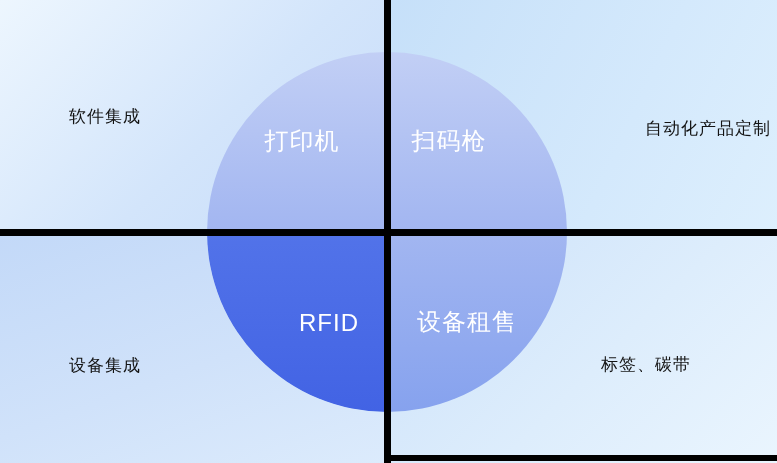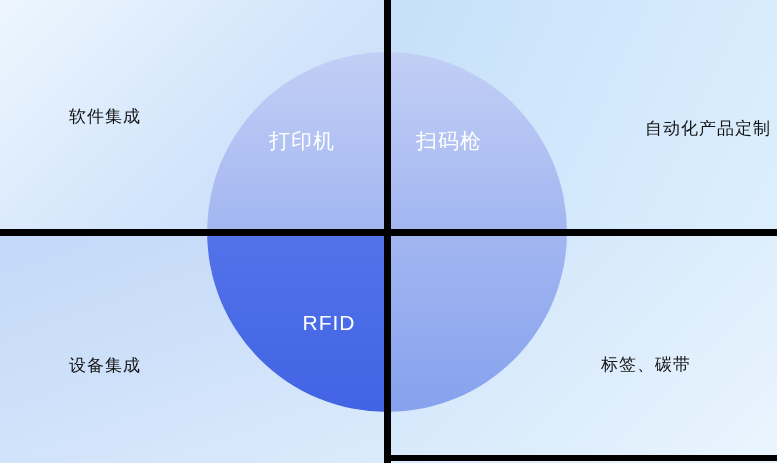--- a/index.html
+++ b/index.html
@@ -42,21 +42,21 @@
   
   .line { position: absolute; z-index: 2; background: #000000; }
   .line-v { left: 384px; top: 0; width: 7px; height: 463px; }
   .line-h { left: 0; top: 229px; width: 777px; height: 7px; }
   .line-b { left: 384px; top: 455px; width: 393px; height: 6px; }
 
   
   .sec-label {
     position: absolute; z-index: 3;
     color: #ffffff;
-    font-size: 21px;
+    font-size: 24px;
     letter-spacing: 1px;
     white-space: nowrap;
     transform: translate(-50%, -50%);
   }
   .sec-tl { left: 302px; top: 141px; }
   .sec-tr { left: 449px; top: 141px; font-family: Liberation Serif, serif; }
   .sec-bl { left: 297px; top: 323px; margin-left: 32px; }
   .sec-br { left: 467px; top: 322px; }
 
   
@@ -100,20 +100,21 @@
     <div class="rfid-quarter"></div>
   </div>
 
   <div class="line line-v"></div>
   <div class="line line-h"></div>
   <div class="line line-b"></div>
 
   <div class="sec-label sec-tl">打印机</div>
   <div class="sec-label sec-tr">扫码枪</div>
   <div class="sec-label sec-bl">RFID</div>
+  <div class="sec-label sec-br">设备租售</div>
 
 
   <div class="corner-label corner-tl">软件集成</div>
   <div class="corner-label corner-tr">自动化产品定制</div>
   <div class="corner-label corner-br">标签、碳带</div>
   <div class="corner-label corner-bl">设备集成</div>
 
 </div>
 
 </body></html>

